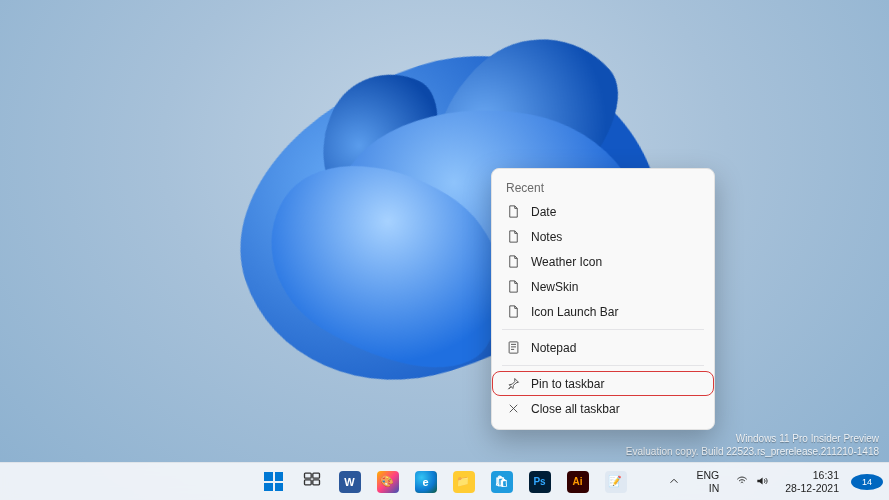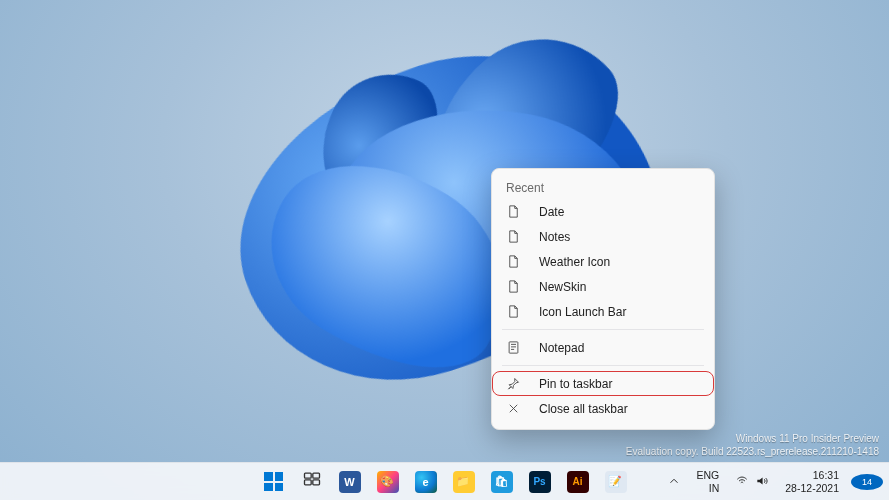--- a/index.html
+++ b/index.html
@@ -24,21 +24,21 @@
     text-shadow:0 1px 1px rgba(0,0,0,.35);
   }
   
   .ctx {
     position:absolute; left:491px; top:148px; width:224px;
     background:#f9f9f9; border:1px solid #e2e2e2; border-radius:8px;
     box-shadow:0 10px 28px rgba(0,0,0,.25);
     padding:6px 0 8px; font-size:12px; color:#222;margin-top:20px;
   }
   .ctx .hdr { padding:6px 14px 4px; color:#6a6a6a; font-size:12px; }
-  .ctx .item { display:flex; align-items:center; gap:18px; padding:5px 14px; cursor:default; }
+  .ctx .item { display:flex; align-items:center; gap:10px; padding:5px 14px; cursor:default; }
   .ctx .sep { height:1px; background:#e4e4e7; margin:5px 10px; }
   .ctx .ico { width:15px; height:15px; display:flex; align-items:center; justify-content:center; color:#444; }
   .ctx .ico svg { width:15px; height:15px; stroke:#444; fill:none; stroke-width:1.4; }
   .ctx .highlight { outline:1.5px solid #d93a3a; outline-offset:-1px; border-radius:8px; }
   
   .taskbar {
     position:absolute; left:0; right:0; bottom:0; height:38px;
     background: rgba(244,246,250,.92); backdrop-filter: blur(6px);
     border-top:1px solid rgba(0,0,0,.05);
     display:flex; align-items:center;

